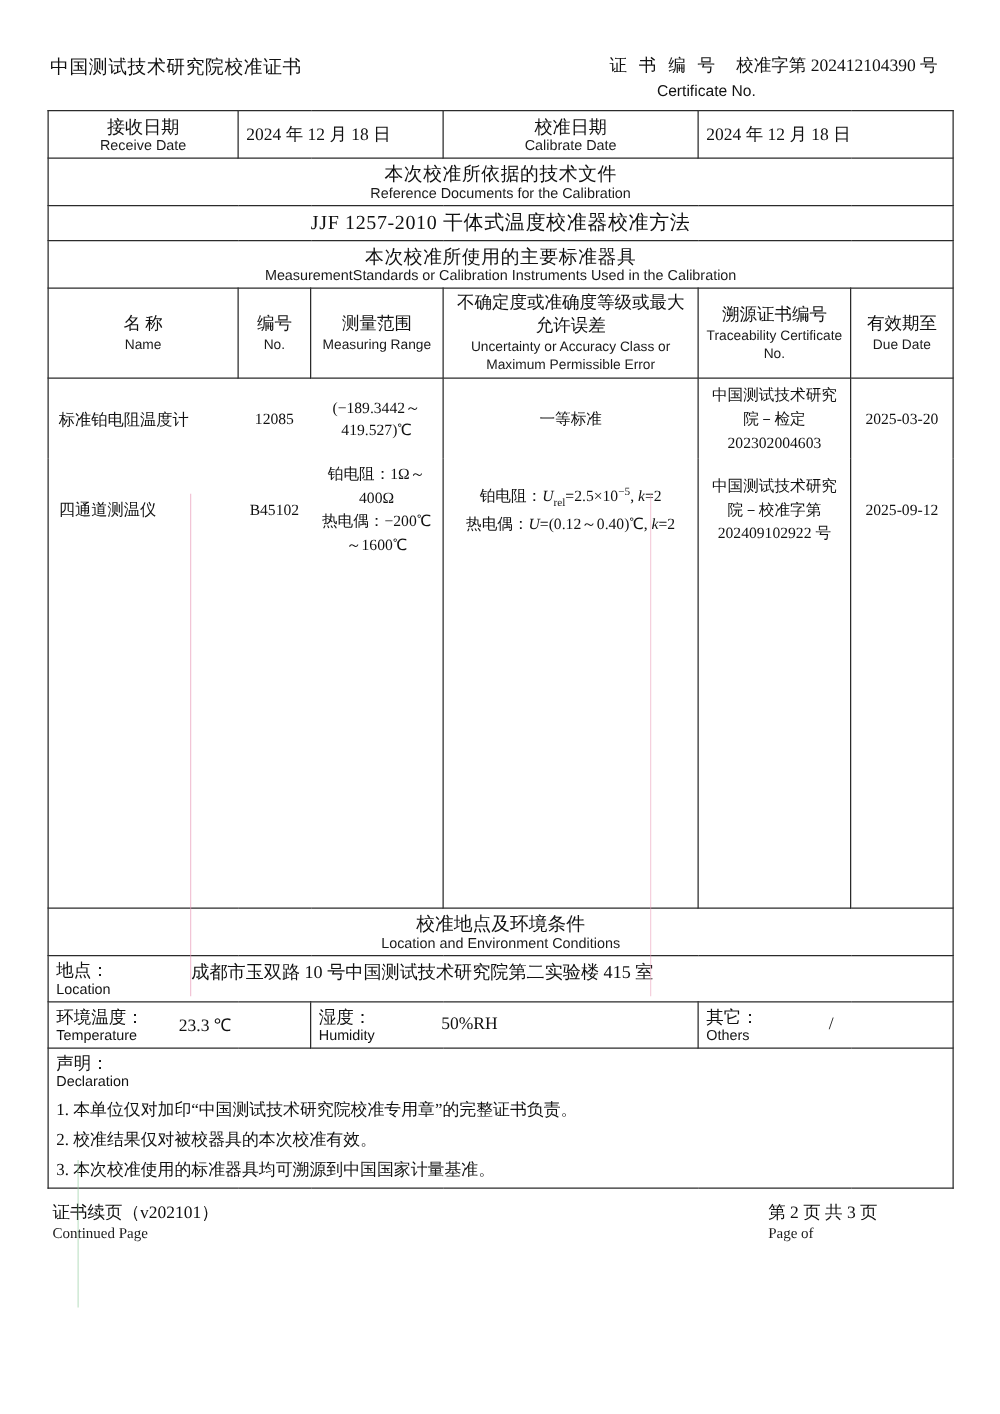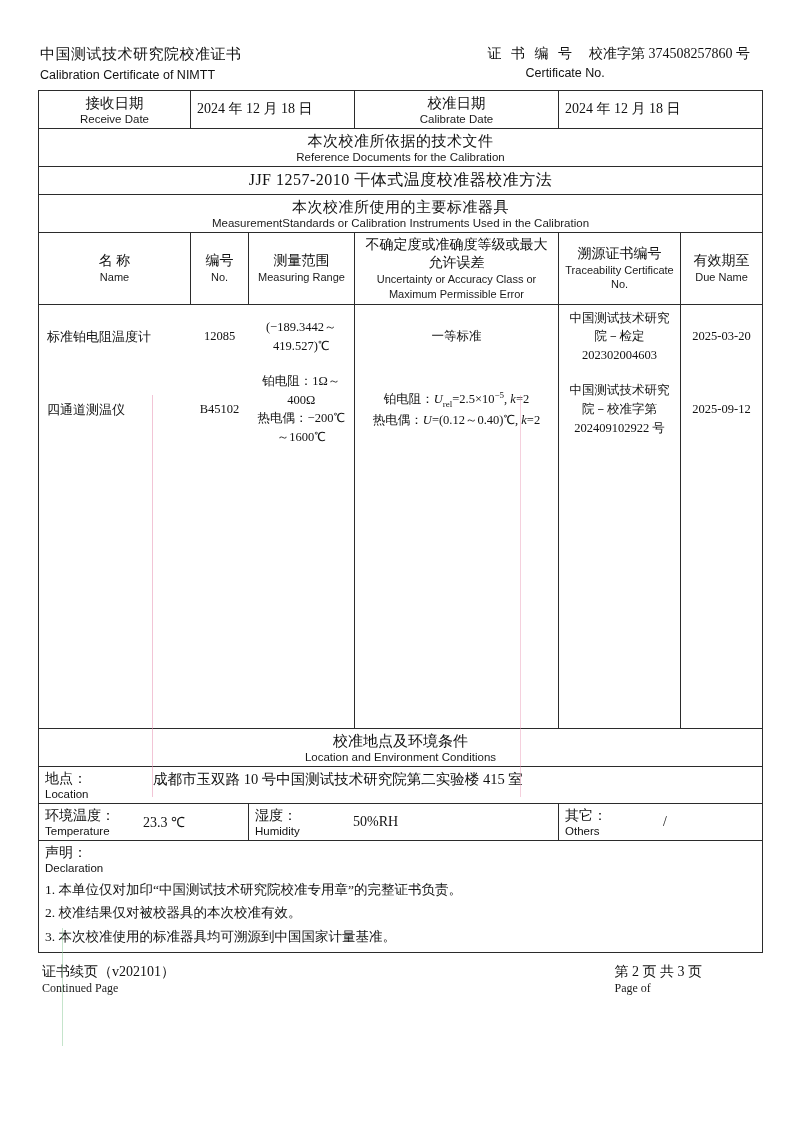--- a/index.html
+++ b/index.html
@@ -184,27 +184,26 @@
 
 <div class="page">
 
   <div class="artifact art-pink-l"></div>
   <div class="artifact art-pink-r"></div>
   <div class="artifact art-grn"></div>
 
   <div class="header">
     <div class="hdr-left">
       <div class="hdr-cn">中国测试技术研究院校准证书</div>
-      <div class="hdr-en">Calibration Certificate of NIMTT</div>
     </div>
     <div class="hdr-right">
       <div class="row1">
         <span class="lbl">证 书 编 号</span>
         &nbsp;&nbsp;
-        <span>校准字第 374508257860 号</span>
+        <span>校准字第 202412104390 号</span>
       </div>
       <div class="row2">Certificate No.</div>
     </div>
   </div>
 
   <table class="main">
     <colgroup>
       <col style="width:152px">
       <col style="width:58px">
       <col style="width:106px">
@@ -261,21 +260,21 @@
       <td class="colhead">
         <div class="cn">不确定度或准确度等级或最大允许误差</div>
         <div class="en">Uncertainty or Accuracy Class or Maximum Permissible Error</div>
       </td>
       <td class="colhead">
         <div class="cn">溯源证书编号</div>
         <div class="en">Traceability Certificate No.</div>
       </td>
       <td class="colhead">
         <div class="cn">有效期至</div>
-        <div class="en">Due Name</div>
+        <div class="en">Due Date</div>
       </td>
     </tr>
 
     <tr class="std-row">
       <td class="name" style="border-bottom:none;border-right:none;">标准铂电阻温度计</td>
       <td class="cellc" style="border-bottom:none;border-left:none;border-right:none;">12085</td>
       <td class="cellc" style="border-bottom:none;border-left:none;">(−189.3442～419.527)℃</td>
       <td class="cellc" style="border-bottom:none;">一等标准</td>
       <td class="cellc" style="border-bottom:none;">中国测试技术研究院－检定 202302004603</td>
       <td class="nowrapc" style="border-bottom:none;">2025-03-20</td>

